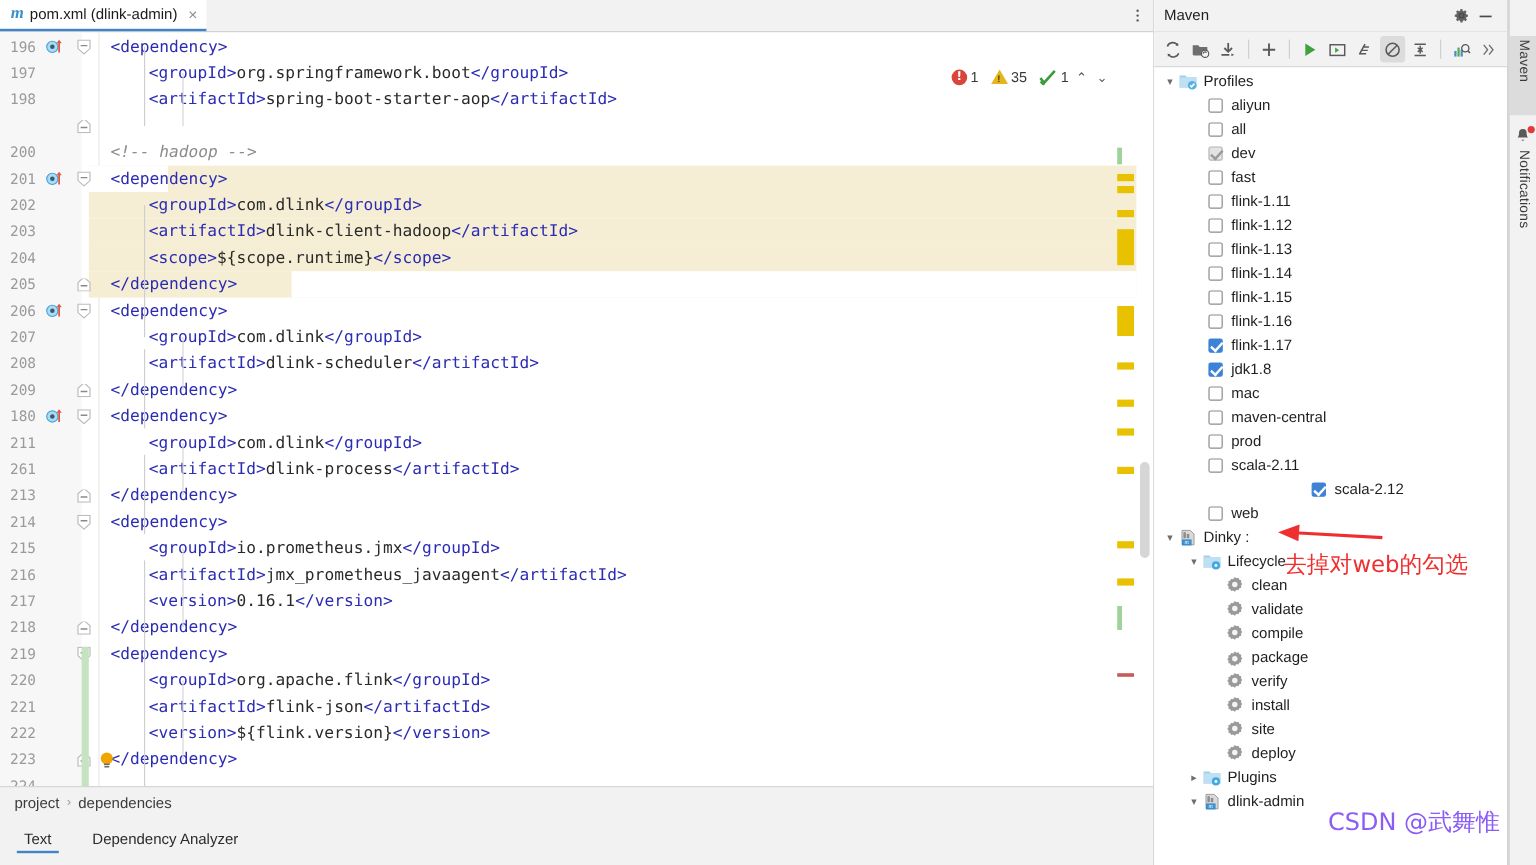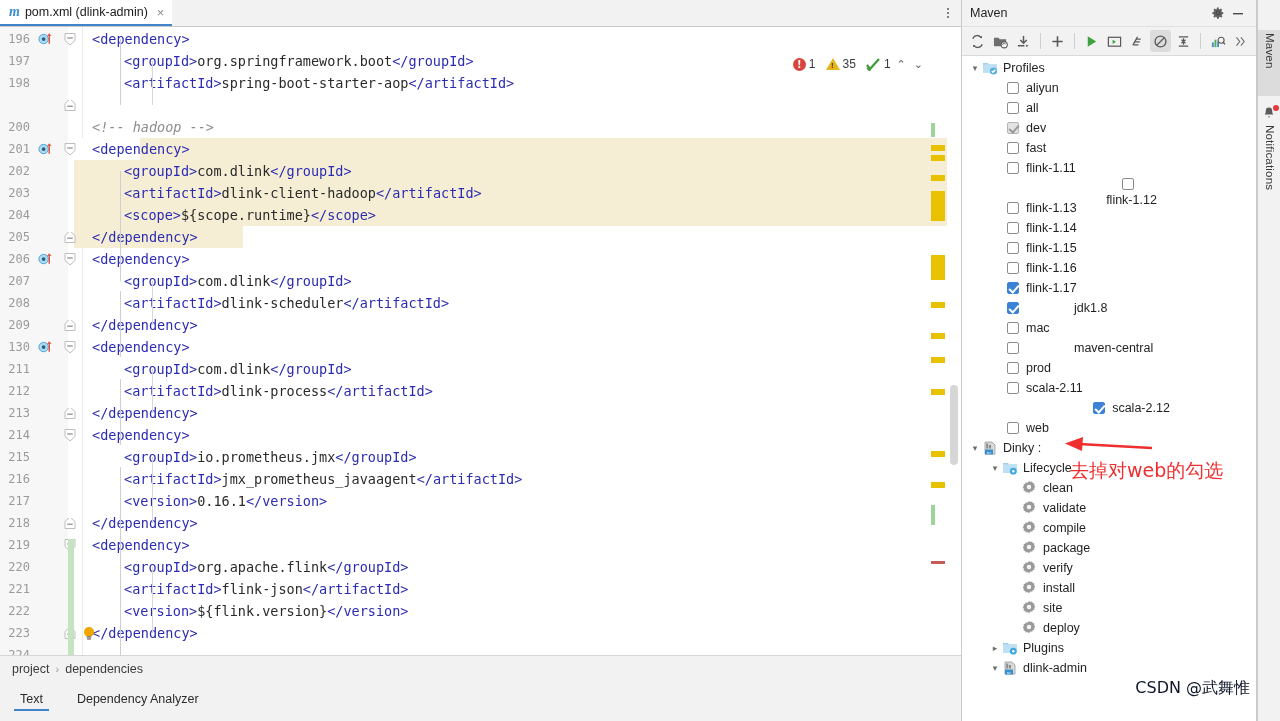--- a/index.html
+++ b/index.html
@@ -121,21 +121,21 @@
   .annot-arrow { position:absolute; }
   .annot-text { position:absolute; color:#ef2f2f; font-size:19px;
                 font-family:"DejaVu Sans", sans-serif; white-space:nowrap; }
 
   .mv-side { width:23px; background:#f2f2f2; position:relative; border-left:1px solid #c9c9c9; }
   .side-btn { position:absolute; left:0; width:23px; display:flex; flex-direction:column;
               align-items:center; justify-content:flex-start; }
   .vtext { writing-mode:vertical-rl; font-size:11.5px; color:#3a3a3a; letter-spacing:0.2px; padding-top:3px; }
   .side-active { background:#dcdcdc; }
 
-  .watermark { position:absolute; right:6px; bottom:22px; color:#0f172a; font-size:16px;
+  .watermark { position:absolute; right:6px; bottom:22px; color:#8b5cf6; font-size:20px;
                font-family:"DejaVu Sans", sans-serif; white-space:nowrap; }
 </style>
 </head>
 <body>
 
 <div class="app">
 
   <div class="editor-pane">
 
     <div class="tabbar">
@@ -265,41 +265,41 @@
             <span class="lnum">209</span>
             <span class="ltext"><span style="padding-left:0px"><span class="t-tag">&lt;/dependency&gt;</span></span></span>
           </div>
           <div class="fold" style="top:293px;">
             <svg width="12" height="11" viewBox="0 0 12 11">
               <path d="M1 10.5h10v-7L6 -1 1 3.5z" fill="#fff" stroke="#bdbdbd"></path>
               <path d="M3.2 6.2h5.6" stroke="#8a8a8a" stroke-width="1.2"></path>
             </svg>
           </div>
           <div class="row" style="top:309px;">
-            <span class="lnum">130</span>
+            <span class="lnum">180</span>
             <span class="ltext"><span style="padding-left:0px"><span class="t-tag">&lt;dependency&gt;</span></span></span>
           </div>
           <div class="dep-icon" style="top:313px;"><svg width="15" height="15" viewBox="0 0 16 16">
               <circle cx="6" cy="7.5" r="5" fill="#a9dcf5" stroke="#4b9fd5" stroke-width="1"></circle>
               <circle cx="6" cy="7.5" r="2" fill="#3b5a6b"></circle>
               <path d="M12 12.5V2.5" stroke="#e05a4a" stroke-width="1.6"></path>
               <path d="M12 1.2l2.4 3h-4.8z" fill="#e05a4a"></path>
             </svg></div>
           <div class="fold" style="top:314px;">
             <svg width="12" height="13" viewBox="0 0 12 13">
               <path d="M1 0.5h10v7l-5 4.5-5-4.5z" fill="#fff" stroke="#bdbdbd"></path>
               <path d="M3.2 5h5.6" stroke="#8a8a8a" stroke-width="1.2"></path>
             </svg>
           </div>
           <div class="row" style="top:331px;">
             <span class="lnum">211</span>
             <span class="ltext"><span style="padding-left:32px"><span class="t-tag">&lt;groupId&gt;</span><span class="t-val">com.dlink</span><span class="t-tag">&lt;/groupId&gt;</span></span></span>
           </div>
           <div class="row" style="top:353px;">
-            <span class="lnum">212</span>
+            <span class="lnum">261</span>
             <span class="ltext"><span style="padding-left:32px"><span class="t-tag">&lt;artifactId&gt;</span><span class="t-val">dlink-process</span><span class="t-tag">&lt;/artifactId&gt;</span></span></span>
           </div>
           <div class="row" style="top:375px;">
             <span class="lnum">213</span>
             <span class="ltext"><span style="padding-left:0px"><span class="t-tag">&lt;/dependency&gt;</span></span></span>
           </div>
           <div class="fold" style="top:381px;">
             <svg width="12" height="11" viewBox="0 0 12 11">
               <path d="M1 10.5h10v-7L6 -1 1 3.5z" fill="#fff" stroke="#bdbdbd"></path>
               <path d="M3.2 6.2h5.6" stroke="#8a8a8a" stroke-width="1.2"></path>
@@ -564,21 +564,21 @@
             <span class="nlabel">dev</span>
           </div>
           <div class="node" style="padding-left:45px;">
             <span class="cb"></span>
             <span class="nlabel">fast</span>
           </div>
           <div class="node" style="padding-left:45px;">
             <span class="cb"></span>
             <span class="nlabel">flink-1.11</span>
           </div>
-          <div class="node" style="padding-left:45px;flex-direction:column;">
+          <div class="node" style="padding-left:45px;">
             <span class="cb"></span>
             <span class="nlabel">flink-1.12</span>
           </div>
           <div class="node" style="padding-left:45px;">
             <span class="cb"></span>
             <span class="nlabel">flink-1.13</span>
           </div>
           <div class="node" style="padding-left:45px;">
             <span class="cb"></span>
             <span class="nlabel">flink-1.14</span>
@@ -588,29 +588,29 @@
             <span class="nlabel">flink-1.15</span>
           </div>
           <div class="node" style="padding-left:45px;">
             <span class="cb"></span>
             <span class="nlabel">flink-1.16</span>
           </div>
           <div class="node" style="padding-left:45px;">
             <span class="cb checked"></span>
             <span class="nlabel">flink-1.17</span>
           </div>
-          <div class="node" style="padding-left:45px;gap:48px;">
+          <div class="node" style="padding-left:45px;">
             <span class="cb checked"></span>
             <span class="nlabel">jdk1.8</span>
           </div>
           <div class="node" style="padding-left:45px;">
             <span class="cb"></span>
             <span class="nlabel">mac</span>
           </div>
-          <div class="node" style="padding-left:45px;gap:48px;">
+          <div class="node" style="padding-left:45px;">
             <span class="cb"></span>
             <span class="nlabel">maven-central</span>
           </div>
           <div class="node" style="padding-left:45px;">
             <span class="cb"></span>
             <span class="nlabel">prod</span>
           </div>
           <div class="node" style="padding-left:45px;">
             <span class="cb"></span>
             <span class="nlabel">scala-2.11</span>
@@ -658,21 +658,21 @@
               </svg></span>
             <span class="nlabel">validate</span>
           </div>
           <div class="node" style="padding-left:60px;">
             <span class="ico"><svg width="14" height="14" viewBox="0 0 16 16">
                 <path fill="#9a9a9a" d="M8 1l1.6 1.2 1.9-.5.8 1.8 1.9.6-.3 2 1.3 1.5-1.3 1.5.3 2-1.9.6-.8 1.8-1.9-.5L8 15l-1.6-1.2-1.9.5-.8-1.8-1.9-.6.3-2L.8 8.4l1.3-1.5-.3-2 1.9-.6.8-1.8 1.9.5z"></path>
                 <circle cx="8" cy="8" r="2.6" fill="#f4f4f4"></circle>
               </svg></span>
             <span class="nlabel">compile</span>
           </div>
-          <div class="node" style="padding-left:60px;">
+          <div class="node" style="padding-left:60px;align-items:flex-end;">
             <span class="ico"><svg width="14" height="14" viewBox="0 0 16 16">
                 <path fill="#9a9a9a" d="M8 1l1.6 1.2 1.9-.5.8 1.8 1.9.6-.3 2 1.3 1.5-1.3 1.5.3 2-1.9.6-.8 1.8-1.9-.5L8 15l-1.6-1.2-1.9.5-.8-1.8-1.9-.6.3-2L.8 8.4l1.3-1.5-.3-2 1.9-.6.8-1.8 1.9.5z"></path>
                 <circle cx="8" cy="8" r="2.6" fill="#f4f4f4"></circle>
               </svg></span>
             <span class="nlabel">package</span>
           </div>
           <div class="node" style="padding-left:60px;">
             <span class="ico"><svg width="14" height="14" viewBox="0 0 16 16">
                 <path fill="#9a9a9a" d="M8 1l1.6 1.2 1.9-.5.8 1.8 1.9.6-.3 2 1.3 1.5-1.3 1.5.3 2-1.9.6-.8 1.8-1.9-.5L8 15l-1.6-1.2-1.9.5-.8-1.8-1.9-.6.3-2L.8 8.4l1.3-1.5-.3-2 1.9-.6.8-1.8 1.9.5z"></path>
                 <circle cx="8" cy="8" r="2.6" fill="#f4f4f4"></circle>

